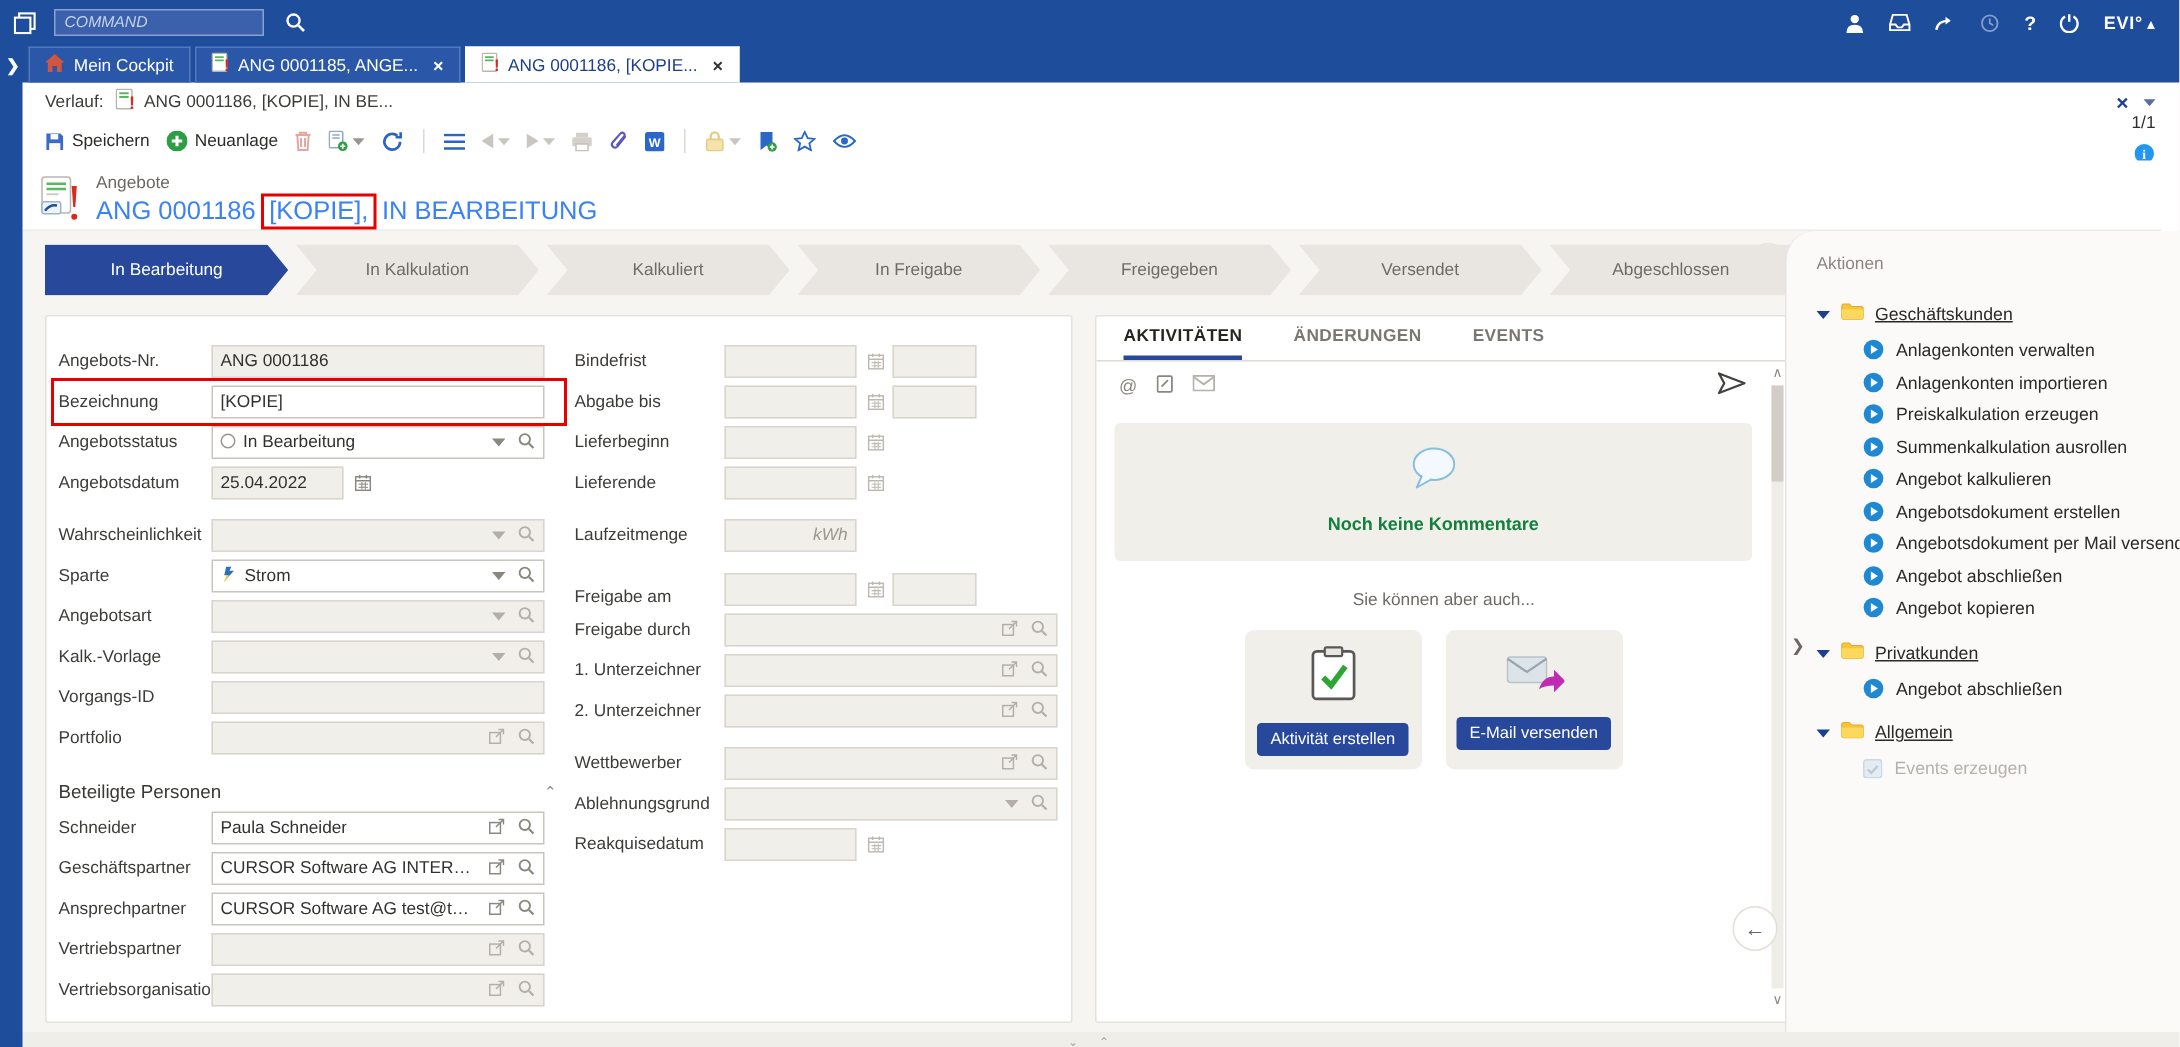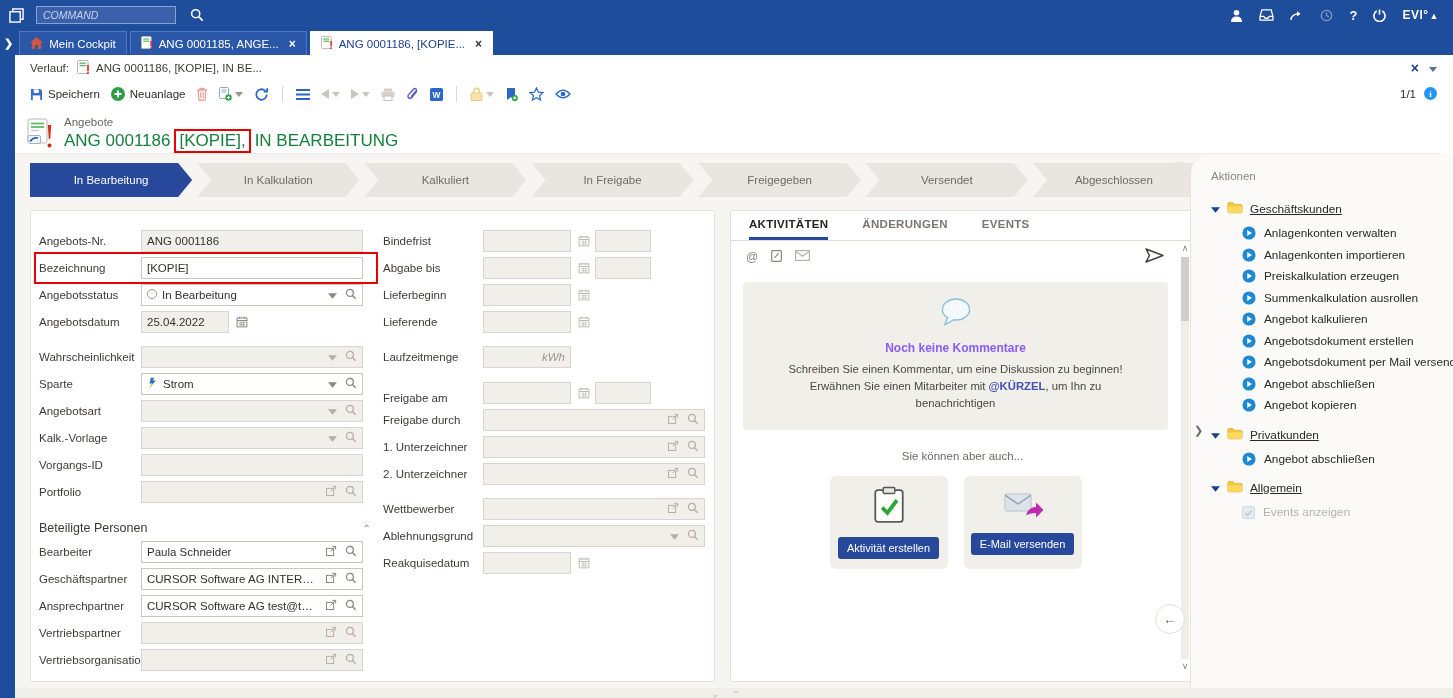--- a/index.html
+++ b/index.html
@@ -38,26 +38,26 @@
   .row-verlauf { position:absolute; top:55px; left:15px; right:0; height:26px; background:#fff;
     display:flex; align-items:center; padding-left:15px; font-size:11.5px; color:#3e3c39; }
   .verlauf-entry { display:flex; align-items:center; gap:6px; margin-left:8px; cursor:pointer; }
   .verlauf-right { margin-left:auto; display:flex; align-items:center; gap:10px; padding-right:16px; }
   .close-x { color:#1d3f8f; font-size:14px; font-weight:bold; cursor:pointer; line-height:1; }
   .row-toolbar { position:absolute; top:81px; left:15px; right:0; height:26px; background:#fff;
     display:flex; align-items:center; padding-left:15px; gap:11px; font-size:11.5px; }
   .tbtn { display:flex; align-items:center; gap:5px; color:#2f2d2a; cursor:pointer; }
   .ticon { display:inline-flex; align-items:center; cursor:pointer; }
   .tsep { width:1px; height:16px; background:#dcd9d4; margin:0 2px; }
-  .toolbar-right { margin-left:auto; display:flex; align-items:center; gap:8px; padding-right:16px; font-size:11.5px; color:#2f2d2a; }
+  .toolbar-right { margin-left:auto; display:flex; align-items:center; gap:8px; padding-right:16px; font-size:11.5px; color:#2f2d2a;flex-direction:column; }
   .row-title { position:absolute; top:107px; left:15px; right:12px; height:47px; background:#fff;
     display:flex; align-items:flex-end; padding-left:12px; border-bottom:1px solid #edebe7; }
   .title-text { margin-left:10px; }
   .title-entity { font-size:11.5px; color:#6b6863; }
-  .title-main { font-size:17px; color:#15803d; margin-top:1px; }
+  .title-main { font-size:17px; color:#3b82f6; margin-top:1px; }
   .title-highlight { border:2px solid #e60000; padding:0 3px; margin:0 4px; display:inline-block; }
   
   .main { position:absolute; top:154px; left:15px; right:0; bottom:10px; background:#f7f5f1; }
   .deco-circle { position:absolute; left:1147px; top:8px; width:34px; height:34px; border-radius:50%;
     background:#fbfaf8; border:1px solid #e7e4df; }
   .steps { position:absolute; left:15px; top:9px; width:1165px; height:34px; display:flex; gap:5px; }
   .step { flex:1; background:#e9e6e1; color:#6e6b66; display:flex; align-items:center; justify-content:center;
     font-size:11.5px; cursor:pointer; }
   .step.active { background:#27489b; color:#fff; }
   .step.first { clip-path:polygon(0 0, calc(100% - 14px) 0, 100% 50%, calc(100% - 14px) 100%, 0 100%); }
@@ -92,21 +92,21 @@
   .atab.active { color:#26241f; border-bottom-color:#27489b; }
   .acomment { display:flex; align-items:center; gap:9px; padding:12px 26px 0 12px; }
   .avatar { width:26px; height:26px; border-radius:50%; background:#27489b; color:#fff; font-size:9px;
     font-weight:bold; display:flex; align-items:center; justify-content:center; flex-shrink:0; }
   .pill { flex:1; height:28px; border:1px solid #c8c4be; border-radius:15px; display:flex; align-items:center;
     padding:0 11px; color:#8a8781; font-size:11.5px; background:#fff; cursor:text; }
   .kebab { color:#44423e; font-size:13px; cursor:pointer; }
   .acticons { display:flex; align-items:center; gap:13px; padding:7px 30px 0 15px; color:#8a8781; font-size:12px; }
   .send { margin-left:auto; cursor:pointer; }
   .aempty { margin:16px 26px 0 12px; background:#f1efea; border-radius:4px; text-align:center; padding:14px 26px 18px; }
-  .aempty-title { font-weight:bold; font-size:12px; color:#8b5cf6; margin-top:7px; }
+  .aempty-title { font-weight:bold; font-size:12px; color:#15803d; margin-top:7px; }
   .aempty-text { font-size:11.3px; color:#4a4843; margin-top:6px; line-height:1.5; }
   .mention { color:#4650b4; font-weight:bold; }
   .aalso { text-align:center; color:#6e6b66; font-size:11.5px; margin-top:20px; }
   .acards { display:flex; justify-content:center; gap:16px; margin-top:14px; padding-right:14px; }
   .acard { width:118px; height:93px; background:#f1efea; border-radius:6px; display:flex; flex-direction:column;
     align-items:center; justify-content:center; gap:9px; }
   .acard .cbtn { background:#27489b; color:#fff; border:none; border-radius:3px; font-size:11px;
     padding:5px 9px; font-family:"Liberation Sans",sans-serif; cursor:pointer; }
   .ascroll { position:absolute; right:3px; top:34px; bottom:36px; width:12px; }
   .ascroll .up, .ascroll .down { position:absolute; left:0; width:12px; text-align:center; color:#8a8781; font-size:9px; cursor:pointer; }
@@ -515,21 +515,21 @@
               </span>
             </div>
           </div>
         </div>
       <div class="fsection">
         <span>Beteiligte Personen</span>
         <span class="collapse">⌃</span>
       </div>
       <div>
           <div class="frow">
-            <label style="width: 102px;">Bearbeiter</label>
+            <label style="width: 102px;">Schneider</label>
             <div class="fbox white w-full">
               <span class="val">Paula Schneider</span>
               <span class="adorn">
                 <span><svg width="12" height="12" viewBox="0 0 16 16">
                     <rect x="2" y="4.5" width="9.5" height="9.5" fill="none" stroke="#8a8781" stroke-width="1.3"></rect>
                     <path d="M7.5 8.5 L14 2 M9.8 1.8 h4.4 v4.4" fill="none" stroke="#8a8781" stroke-width="1.3"></path>
                   </svg></span>
                 <span><svg width="12" height="12" viewBox="0 0 16 16">
                     <circle cx="6.5" cy="6.5" r="4.6" fill="none" stroke="#8a8781" stroke-width="1.7"></circle>
                     <line x1="10.2" y1="10.2" x2="14.2" y2="14.2" stroke="#8a8781" stroke-width="1.9"></line>
@@ -817,21 +817,20 @@
       <span class="send"><svg width="19" height="15" viewBox="0 0 19 15">
             <path d="M1 14 L18 7.5 L1 1 L4.5 7.5 Z" fill="none" stroke="#44423e" stroke-width="1.5" stroke-linejoin="round"></path>
           </svg></span>
     </div>
     <div class="aempty">
       <span><svg width="42" height="34" viewBox="0 0 42 34">
             <ellipse cx="21" cy="13.5" rx="13.5" ry="10.5" fill="#f3f9fd" stroke="#8abede" stroke-width="1.3"></ellipse>
             <path d="M13 21 L9.5 29 L19.5 23.4" fill="#f3f9fd" stroke="#8abede" stroke-width="1.3" stroke-linejoin="round"></path>
           </svg></span>
       <div class="aempty-title">Noch keine Kommentare</div>
-      <div class="aempty-text"><span>Schreiben Sie einen Kommentar, um eine Diskussion zu beginnen! Erwähnen Sie einen Mitarbeiter mit </span><span class="mention">@KÜRZEL</span><span>, um Ihn zu benachrichtigen</span></div>
     </div>
     <div class="aalso">Sie können aber auch...</div>
     <div class="acards">
         <div class="acard">
           <span><svg width="32" height="38" viewBox="0 0 30 36">
               <rect x="2" y="4" width="26" height="30" rx="2.5" fill="#fff" stroke="#5a5856" stroke-width="1.7"></rect>
               <rect x="9.5" y="1.5" width="11" height="5.5" rx="1" fill="#e8e6e2" stroke="#5a5856" stroke-width="1.4"></rect>
               <path d="M8.5 20.5 l5 5 L22.5 13.5" fill="none" stroke="#2da636" stroke-width="3.6"></path>
             </svg></span>
           <button class="cbtn">Aktivität erstellen</button>
@@ -977,21 +976,21 @@
             </svg></span>
           <span>Allgemein</span>
         </div>
         <div class="aitem disabled">
           <span style="display: inline-flex;">
             <svg width="13" height="13" viewBox="0 0 13 13">
               <rect x="0.5" y="0.5" width="12" height="12" rx="2" fill="#e3ecf3" stroke="#cbd9e4"></rect>
               <path d="M3.2 7 l2.3 2.3 L9.8 4.6" stroke="#bccbd6" stroke-width="1.6" fill="none"></path>
             </svg>
           </span>
-          <span>Events anzeigen</span>
+          <span>Events erzeugen</span>
         </div>
       </div>
     <span class="akt-collapse">❯</span>
   </div>
 </div>
 
 <div class="statusbar">
   <span class="splitter">⌄⌃</span>
 </div>
 

